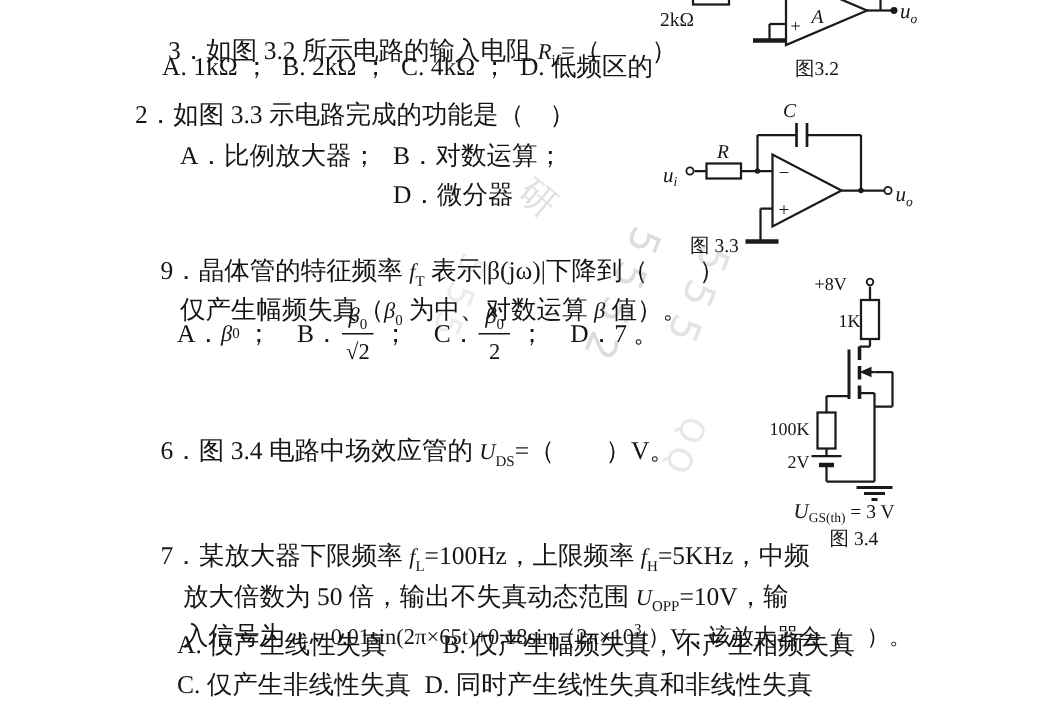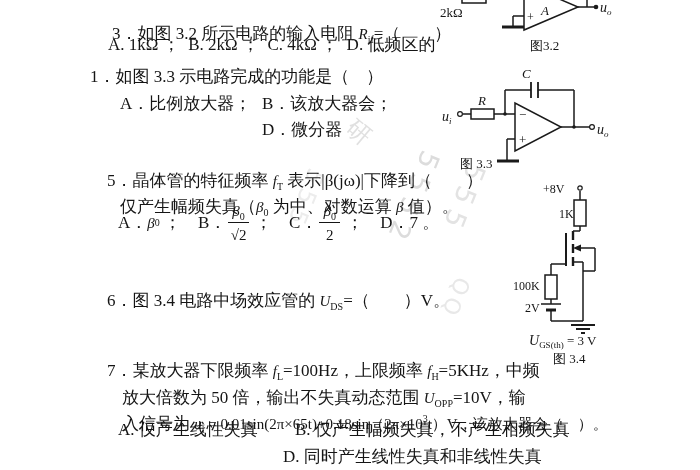--- a/index.html
+++ b/index.html
@@ -32,27 +32,27 @@
   <span class="wm" style="left:446px;top:158px;font-size:27px;letter-spacing:8px;transform:rotate(112deg);color:#dcdcdc">5552</span>
   <span class="wm" style="left:492px;top:170px;font-size:27px;letter-spacing:8px;transform:rotate(112deg);color:#e3e3e3">555</span>
   <span class="wm" style="left:330px;top:175px;font-size:24px;letter-spacing:6px;transform:rotate(112deg);color:#ececec">555</span>
   <span class="wm" style="left:475px;top:283px;font-size:22px;letter-spacing:4px;transform:rotate(112deg);color:#e8e8e8">QQ</span>
 
   <div class="ln" style="left:95px;top:1px">
     <span>3．如图 3.2 所示电路的输入电阻 </span><span class="iv fm">R</span><sub>if</sub><span>=（　　）</span>
   </div>
   <div class="ln" style="left:108px;top:34px">A. 1kΩ ；  B. 2kΩ ；  C. 4kΩ ；  D. 低频区的</div>
 
-  <div class="ln" style="left:90px;top:66px">1．如图 3.3 示电路完成的功能是（　）</div>
+  <div class="ln" style="left:90px;top:66px">2．如图 3.3 示电路完成的功能是（　）</div>
   <div class="ln" style="left:120px;top:93px">A．比例放大器；</div>
-  <div class="ln" style="left:262px;top:93px">B．该放大器会；</div>
+  <div class="ln" style="left:262px;top:93px">B．对数运算；</div>
   <div class="ln" style="left:262px;top:119px">D．微分器</div>
 
   <div class="ln" style="left:90px;top:148px">
-    <span>5．晶体管的特征频率 </span><span class="iv fm">f</span><sub>T</sub><span> 表示|β(jω)|下降到（　　）</span>
+    <span>9．晶体管的特征频率 </span><span class="iv fm">f</span><sub>T</sub><span> 表示|β(jω)|下降到（　　）</span>
   </div>
   <div class="ln" style="left:103px;top:174px">
     <span>仅产生幅频失真（</span><span class="iv fm">β</span><sub>0</sub><span> 为中、对数运算 </span><span class="iv fm">β</span><span> 值）。</span>
   </div>
   <div class="ln frow" style="left:118px;top:199px">
     <span>A．</span><span class="iv fm">β</span><sub>0</sub><span> ；　</span><span>B．</span><span class="frac"><span class="num"><span class="iv">β</span><sub>0</sub></span><span class="den">√2</span></span><span> ；　</span><span>C．</span><span class="frac"><span class="num"><span class="iv">β</span><sub>0</sub></span><span class="den">2</span></span><span> ；　</span><span>D．7 。</span>
   </div>
 
   <div class="ln" style="left:90px;top:268px">
     <span>6．图 3.4 电路中场效应管的 </span><span class="iv fm">U</span><sub>DS</sub><span>=（　　）V。</span>
@@ -62,20 +62,21 @@
     <span>7．某放大器下限频率 </span><span class="iv fm">f</span><sub>L</sub><span>=100Hz，上限频率 </span><span class="iv fm">f</span><sub>H</sub><span>=5KHz，中频</span>
   </div>
   <div class="ln" style="left:105px;top:365px">
     <span>放大倍数为 50 倍，输出不失真动态范围 </span><span class="iv fm">U</span><sub>OPP</sub><span>=10V，输</span>
   </div>
   <div class="ln" style="left:105px;top:391px">
     <span>入信号为 </span><span class="iv fm">u</span><sub>i</sub><span class="fm"> = 0.01sin(2π×65t)+0.18sin（2π×10</span><sup>3</sup><span class="fm">t）V，该放大器会（　）。</span>
   </div>
   <div class="ln" style="left:295px;top:419px">B. 仅产生幅频失真，不产生相频失真</div>
   <div class="ln" style="left:118px;top:419px">A. 仅产生线性失真</div>
+  <div class="ln" style="left:118px;top:446px">C. 仅产生非线性失真</div>
   <div class="ln" style="left:283px;top:446px">D. 同时产生线性失真和非线性失真</div>
 
   <svg class="fig" style="left:428px;top:0" width="190" height="54" viewBox="0 0 190 54">
     <g stroke="#1a1a1a" stroke-width="1.5" fill="none">
       <rect x="34" y="-7" width="24" height="10"></rect>
       <polygon points="96,-16 96,30 150,7"></polygon>
       <line x1="96" y1="16" x2="85" y2="16"></line>
       <line x1="85" y1="16" x2="85" y2="26"></line>
       <line x1="74" y1="27" x2="96" y2="27" stroke-width="3"></line>
       <line x1="150" y1="7" x2="168" y2="7"></line>

